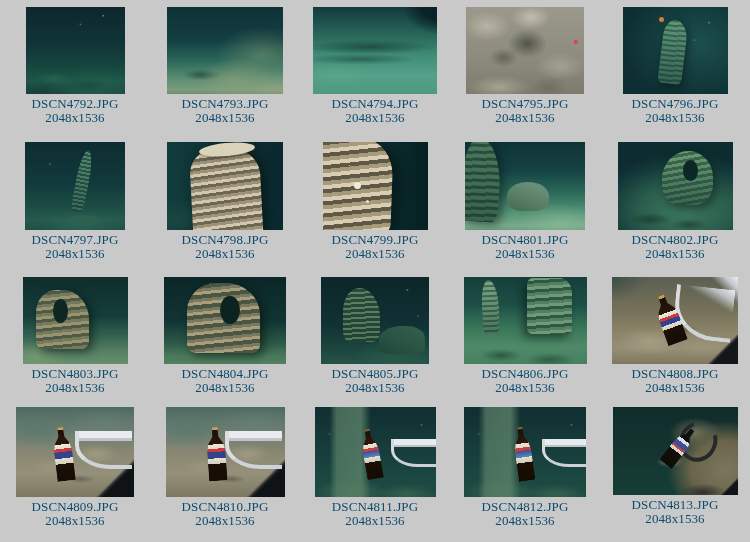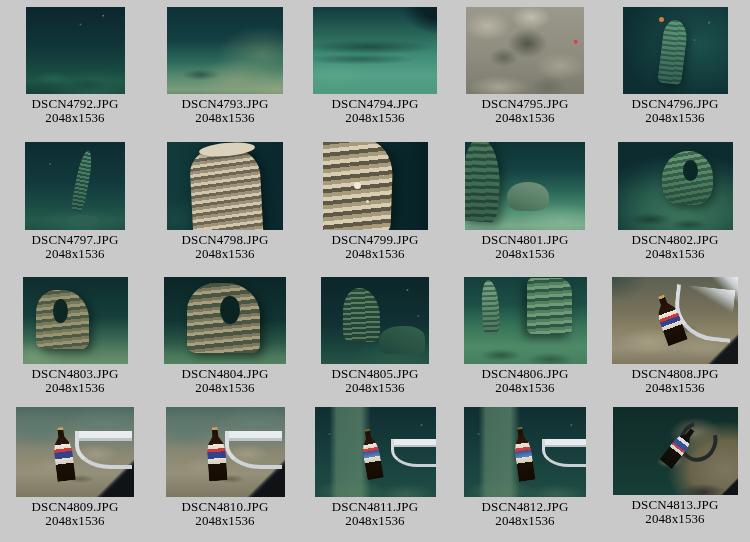--- a/index.html
+++ b/index.html
@@ -8,21 +8,21 @@
   *{box-sizing:border-box;}
   html,body{margin:0;padding:0;}
   body{width:750px;height:542px;background:#c9c9c9;overflow:hidden;
        font-family:"Liberation Serif","DejaVu Serif",serif;}
   .gallery{width:750px;height:542px;display:grid;
            grid-template-columns:repeat(5,150px);
            grid-template-rows:135px 135px 130px 142px;}
   figure.cell{margin:0;display:flex;flex-direction:column;align-items:center;padding-top:7px;}
   .thumb{position:relative;display:block;height:87px;overflow:hidden;background:#143c3c;cursor:pointer;}
   .thumb::before,.thumb::after{content:"";position:absolute;}
-  .cap{margin-top:3px;text-align:center;font-size:13px;line-height:13.5px;color:#000000;letter-spacing:.1px;}
+  .cap{margin-top:3px;text-align:center;font-size:13px;line-height:13.5px;color:#0c4a6e;letter-spacing:.1px;}
 
   
   .t5,.t6,.t7,.t8,.t9{height:88px;}
   .t15,.t16,.t17,.t18,.t19{height:90px;}
 
   
   .t0{width:99px;background:
     radial-gradient(2px 2px at 78% 10%,rgba(210,235,225,.55),transparent 70%),
     radial-gradient(2px 2px at 55% 20%,rgba(210,235,225,.35),transparent 70%),
     radial-gradient(26px 9px at 28% 82%,rgba(45,110,90,.55),transparent 70%),

